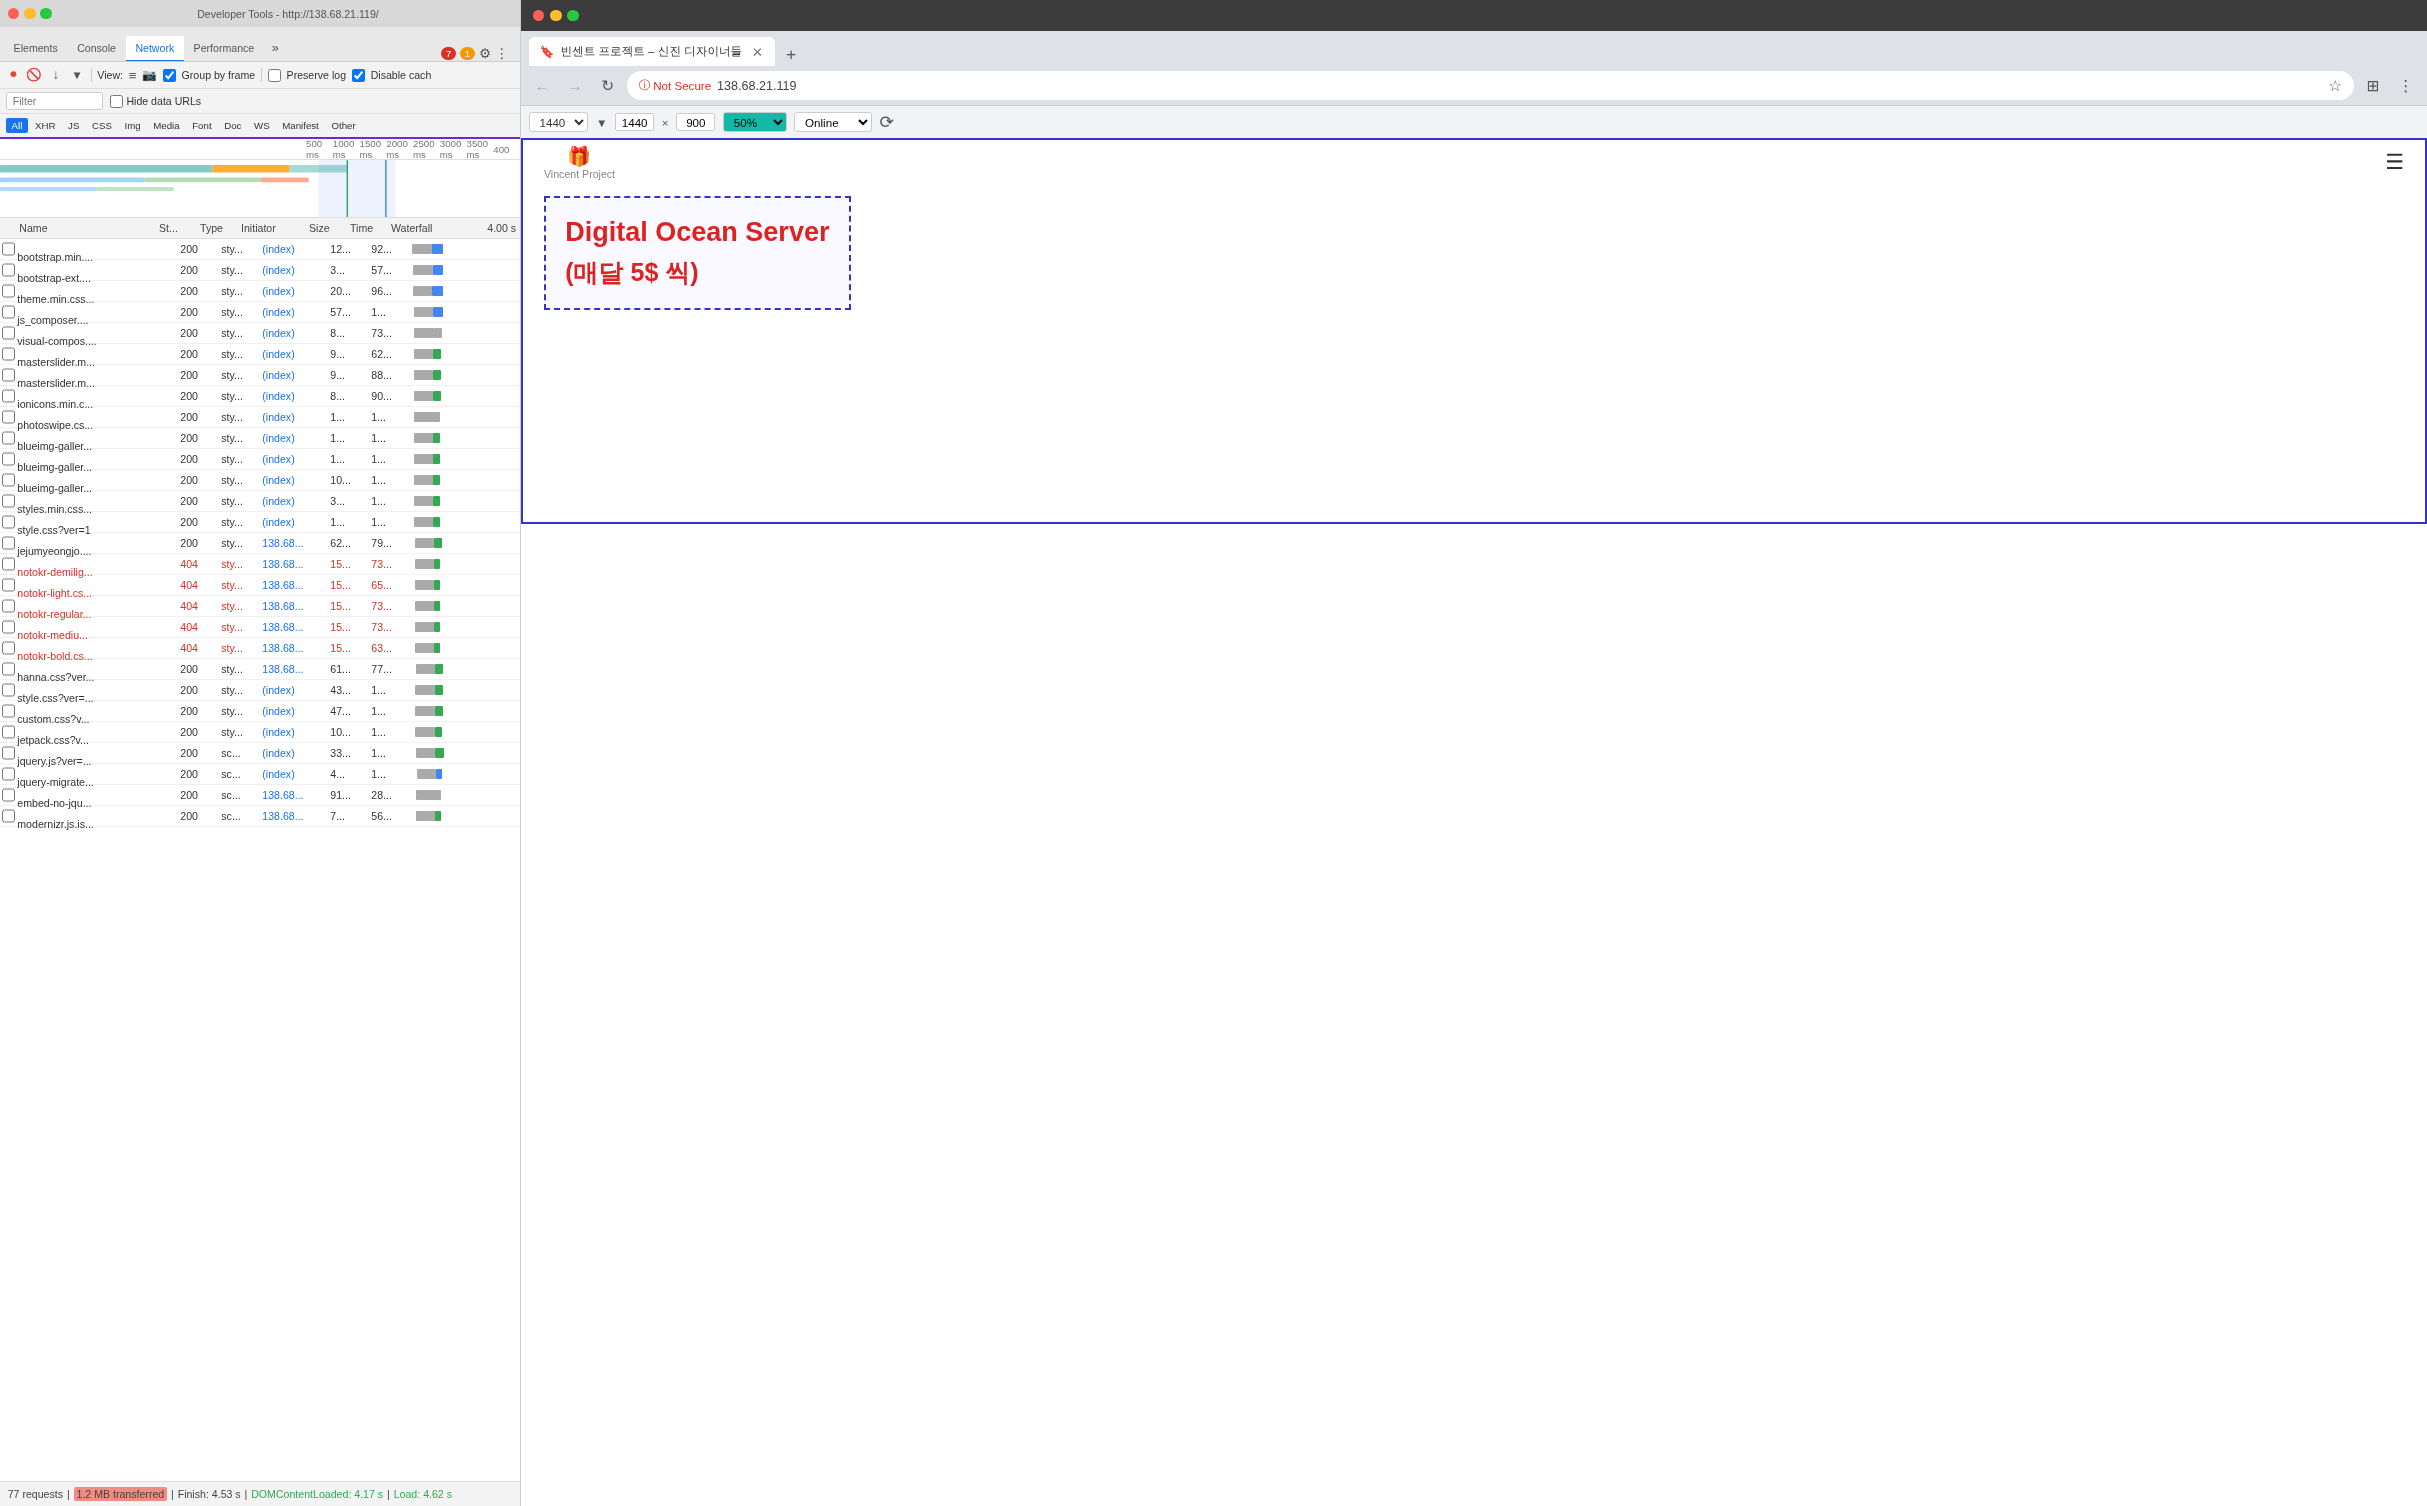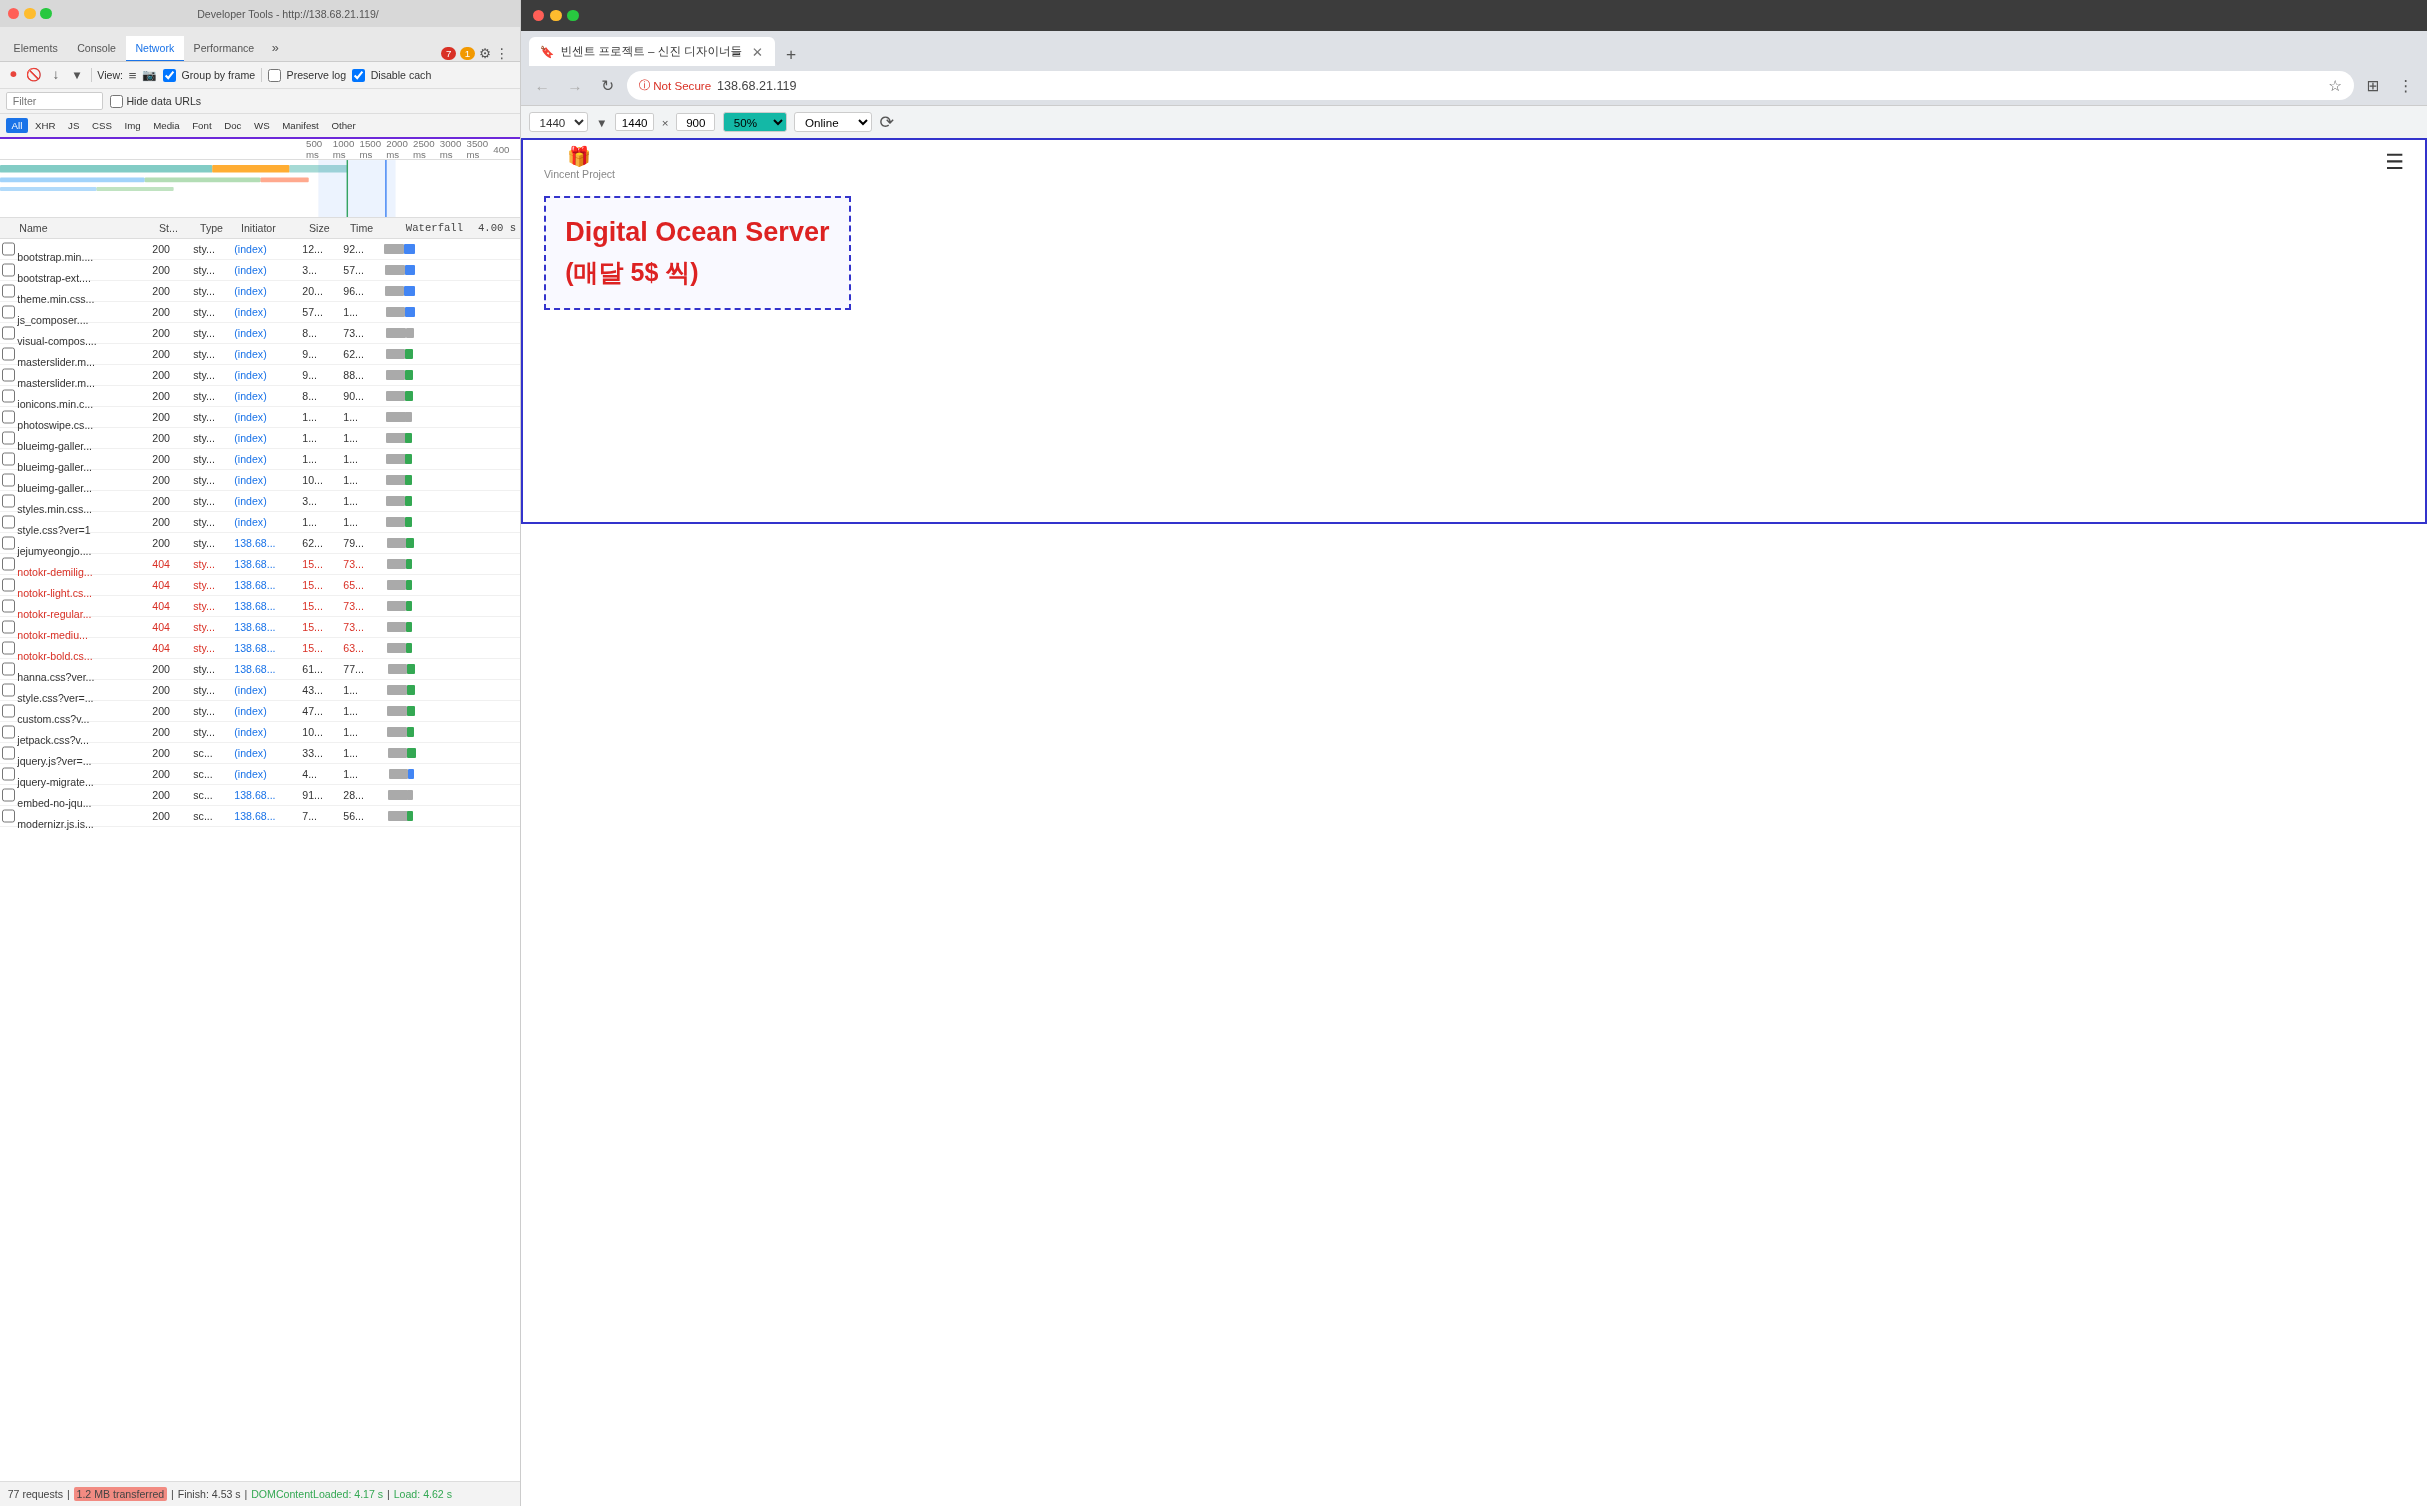--- a/index.html
+++ b/index.html
@@ -165,35 +165,35 @@
       font-size: 10.6px;
       font-weight: 500;
       color: #444;
     }
     .col-name { width: 159px; padding-left: 19.3px; flex-shrink: 0; }
     .col-status { width: 41px; flex-shrink: 0; }
     .col-type { width: 41px; flex-shrink: 0; }
     .col-initiator { width: 68px; flex-shrink: 0; }
     .col-size { width: 41px; flex-shrink: 0; }
     .col-time { width: 41px; flex-shrink: 0; }
-    .col-waterfall { flex: 1; text-align: center; font-family: Liberation Mono, monospace; }
+    .col-waterfall { flex: 1; text-align: left; }
 
     
     .network-table { flex: 1; overflow-y: auto; background: #fff; }
     .table-row {
       display: flex;
       height: 21px;
       align-items: center;
       border-bottom: 1px solid #f0f0f0;
       font-size: 10.6px;
     }
     .table-row.error { color: #d93025; }
     .row-checkbox { width: 13.5px; height: 13.5px; margin: 0 1.9px; flex-shrink: 0; accent-color: #555; }
     .row-name { width: 135px; overflow: hidden; text-overflow: ellipsis; white-space: nowrap; margin-top: 16px; }
-    .row-status { width: 41px; flex-shrink: 0; }
+    .row-status { width: 41px; flex-shrink: 0; margin-left: 28px; }
     .row-type { width: 41px; flex-shrink: 0; overflow: hidden; text-overflow: ellipsis; }
     .row-initiator { width: 68px; flex-shrink: 0; overflow: hidden; text-overflow: ellipsis; color: #1a73e8; }
     .row-size { width: 41px; flex-shrink: 0; }
     .row-time { width: 41px; flex-shrink: 0; }
     .row-waterfall { flex: 1; position: relative; height: 100%; display: flex; align-items: center; }
 
     
     .wf-bar { height: 9.7px; position: absolute; border-radius: 1px; }
     .wf-gray { background: #aaa; }
 

